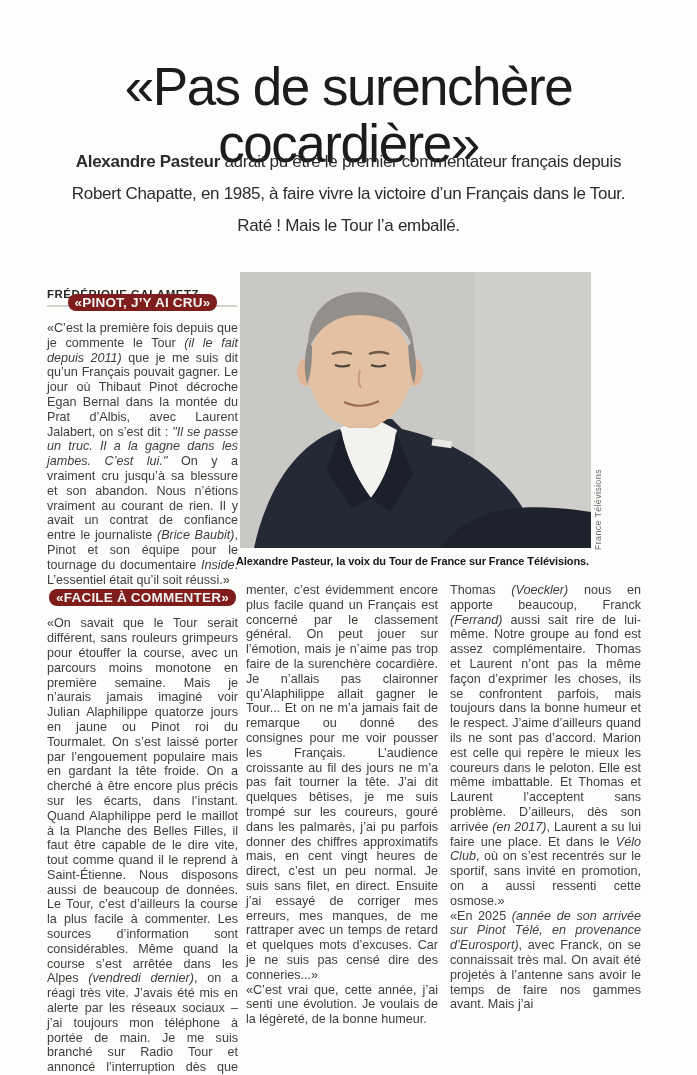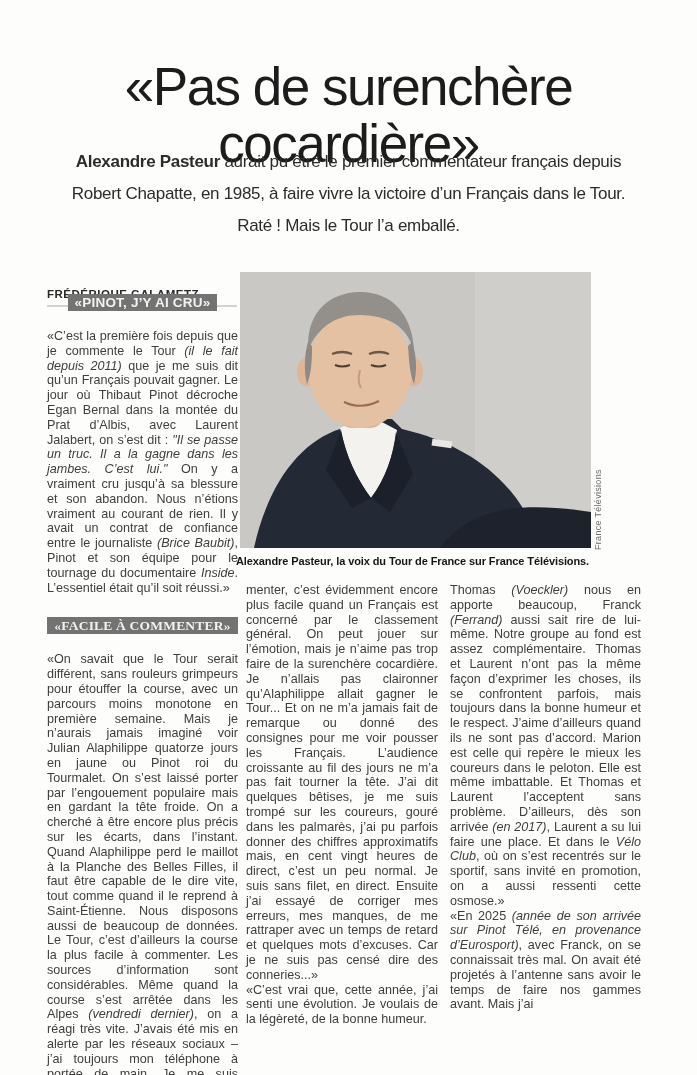--- a/index.html
+++ b/index.html
@@ -40,27 +40,27 @@
   }
   .col {
     position:absolute; width:191px; font-size:12.6px; line-height:14.8px;
     text-align:justify; color:#403e3c; hyphens:auto; -webkit-hyphens:auto;
   }
   .col-1 { left:47px;  top:292px; }
   .col-2 { left:246px; top:583px; width:192px; }
   .col-3 { left:450px; top:583px; }
   .col p { margin:0; }
   .kicker { text-align:center; margin:0 0 8px 0; }
-  .kicker + p { margin-top:16px; }
-  .col p + .kicker { margin-top:20px;font-family:Liberation Serif, serif; }
+  .kicker + p { margin-top:8px; }
+  .col p + .kicker { margin-top:0; }
   .kicker span {
-    display:inline; background:#737373; color:#f3f2f0;
+    display:inline; background:#7f1d1d; color:#f3f2f0;
     font-weight:bold; font-size:13.5px; line-height:21px;
     padding:1px 7px; letter-spacing:.2px; white-space:pre-line;
-    box-decoration-break:clone; -webkit-box-decoration-break:clone;
+    box-decoration-break:clone;border-radius:8px; -webkit-box-decoration-break:clone;
   }
   .it { font-style:italic; }
   .bd { font-weight:bold; }
 </style>
 </head>
 <body>
 
 <div class="page">
 
   <h1 class="headline">«Pas de surenchère cocardière»</h1>

